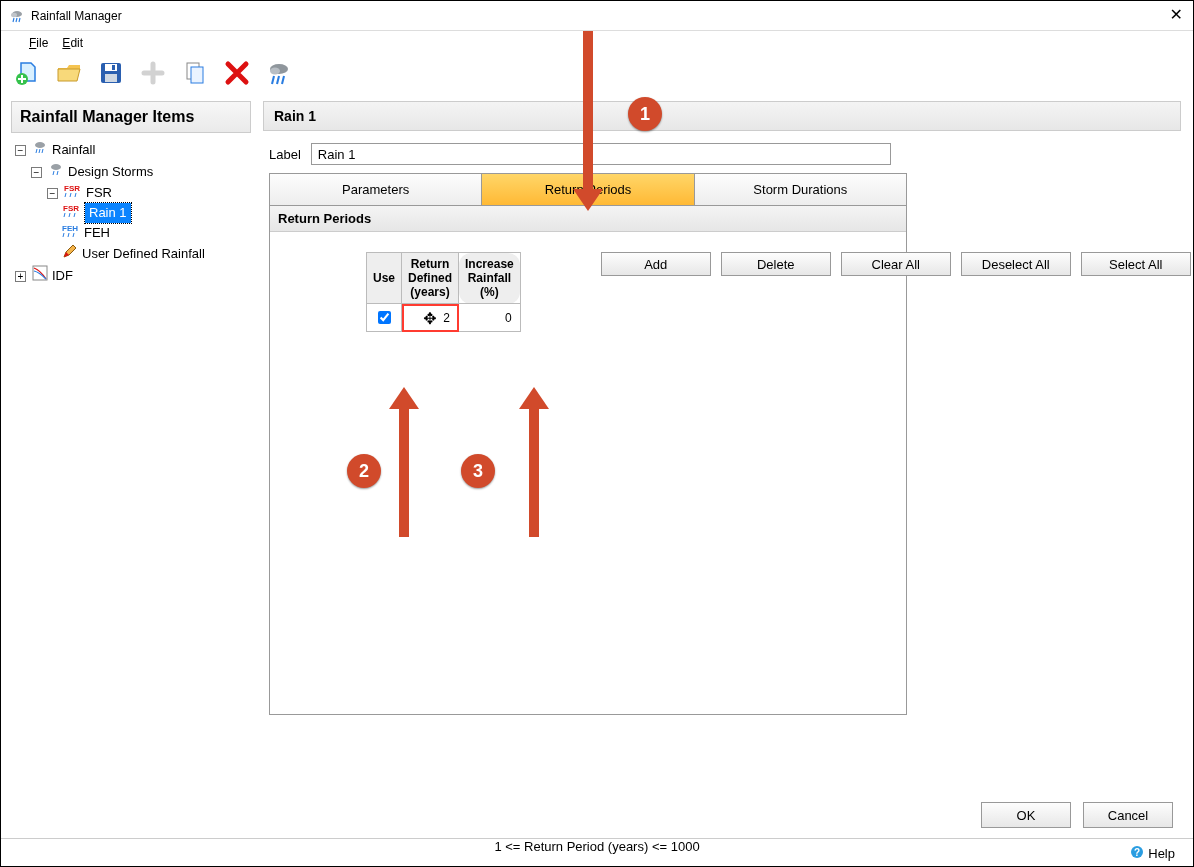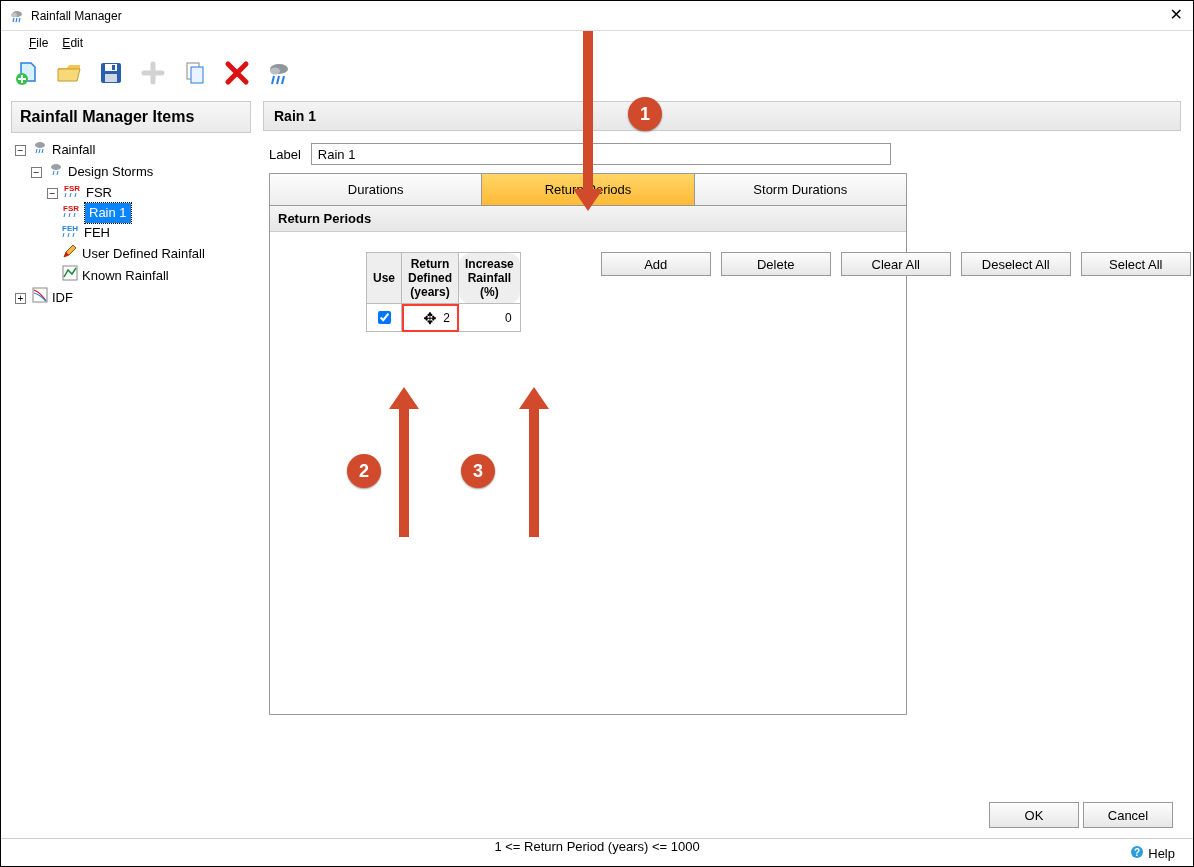--- a/index.html
+++ b/index.html
@@ -196,21 +196,21 @@
     background: linear-gradient(#fdfdfd,#e7e7e7);
     border: 1px solid #999;
     font-size: 13px;
     cursor: default;
   }
   .bottom-buttons {
     position: absolute;
     right: 20px;
     bottom: 38px;
     display: flex;
-    gap: 4px;
+    gap: 12px;
   }
   .bottom-buttons .btn { width: 90px; height: 26px; }
   .statusbar {
     position: absolute;
     bottom: 0; left: 0; right: 0;
     height: 28px;
     display: flex;
     justify-content: center;
     font-size: 13px;
     border-top: 1px solid #ccc;
@@ -392,30 +392,20 @@
         <span style="width:11px"></span>
         <span>
           <svg width="16" height="16">
               <path d="M2 14l2-5 7-7 3 3-7 7z" fill="#f5b44a" stroke="#8a5a10"></path>
               <path d="M2 14l2-5 3 3z" fill="#d11"></path>
             </svg>
         </span>
         <span class="lbl">User Defined Rainfall</span>
       </div>
 
-      <div class="row indent2">
-        <span style="width:11px"></span>
-        <span>
-          <svg width="16" height="16">
-              <rect x="1" y="1" width="14" height="14" fill="#fff" stroke="#888"></rect>
-              <polyline points="2,12 6,5 10,9 14,3" fill="none" stroke="#1a8a3a" stroke-width="1.5"></polyline>
-            </svg>
-        </span>
-        <span class="lbl">Known Rainfall</span>
-      </div>
 
 
       <div class="row">
         <span class="expander">+</span>
         <span>
           <svg width="16" height="16">
               <rect x="1" y="1" width="14" height="14" fill="#fff" stroke="#888"></rect>
               <path d="M2 3q6 2 12 11" fill="none" stroke="#d11" stroke-width="1.2"></path>
               <path d="M2 6q5 1 12 8" fill="none" stroke="#2a7de1" stroke-width="1.2"></path>
             </svg>
@@ -428,21 +418,21 @@
 
   <div class="main">
     <div class="main-title">Rain 1</div>
 
     <div class="label-row">
       <span class="lbltxt">Label</span>
       <input type="text" value="Rain 1" style="">
     </div>
 
     <div class="tabstrip">
-      <div class="tab">Durations</div>
+      <div class="tab">Parameters</div>
       <div class="tab active">Return Periods</div>
       <div class="tab">Storm Durations</div>
     </div>
 
     <div class="panel">
       <div class="panel-header">Return Periods</div>
       <div class="panel-body">
         <table class="grid">
           <tbody>
               <tr>

